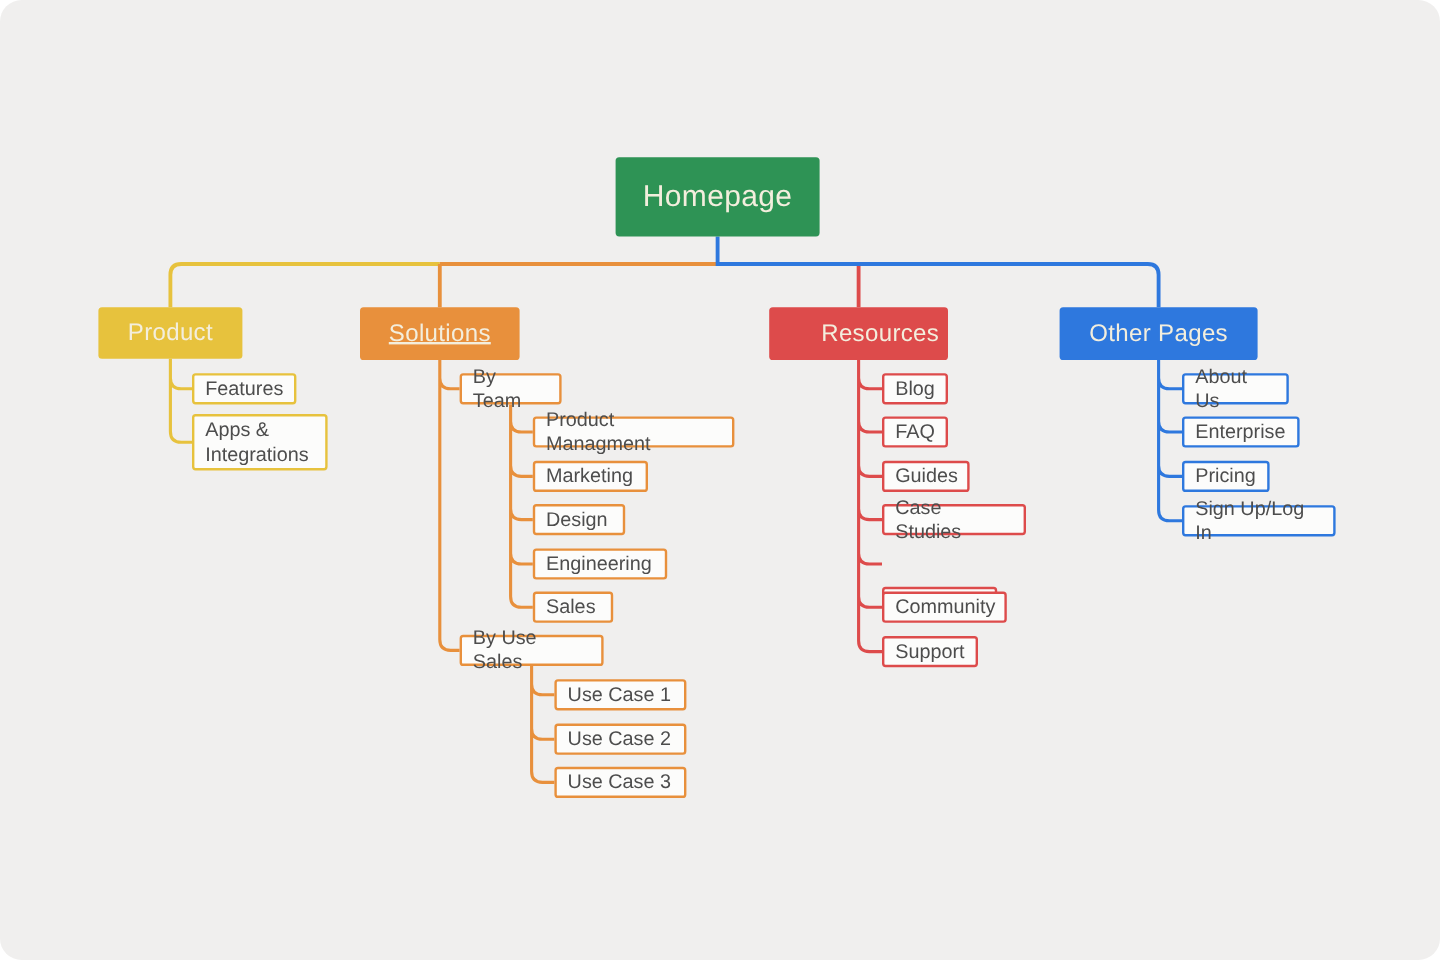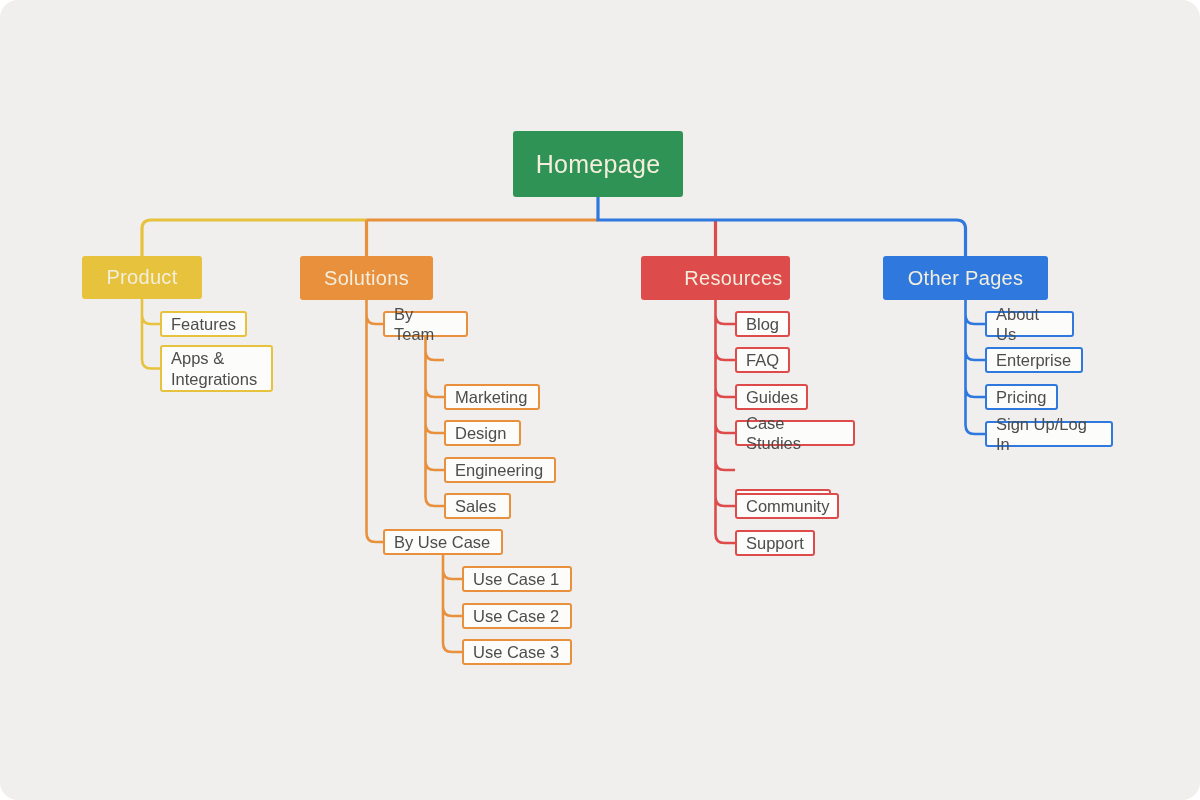--- a/index.html
+++ b/index.html
@@ -56,33 +56,34 @@
     <path style="stroke: var(--c-resources)" stroke-width="3.2" d="M715.5 220 V256"></path>
     <path style="stroke: var(--c-resources)" stroke-width="2.6" d="M715.5 300 V534 Q715.5 543 724.5 543 H735 M715.5 315 Q715.5 324 724.5 324 H735 M715.5 351 Q715.5 360 724.5 360 H735 M715.5 388 Q715.5 397 724.5 397 H735 M715.5 424 Q715.5 433 724.5 433 H735 M715.5 461 Q715.5 470 724.5 470 H735 M715.5 497 Q715.5 506 724.5 506 H735"></path>
 
     <path style="stroke: var(--c-other)" stroke-width="3.2" d="M598 197 V220 H956.5 Q965.5 220 965.5 229 V256"></path>
     <path style="stroke: var(--c-other)" stroke-width="2.6" d="M965.5 300 V425 Q965.5 434 974.5 434 H985 M965.5 315 Q965.5 324 974.5 324 H985 M965.5 351 Q965.5 360 974.5 360 H985 M965.5 388 Q965.5 397 974.5 397 H985"></path>
   </svg>
 
   <div class="node hdr root" style="left:513px; top:131px; width:170px; height:66px;">Homepage</div>
 
   <div class="node hdr product" style="left:82px; top:256px; width:120px; height:43px;">Product</div>
-  <div class="node hdr solutions" style="left:300px; top:256px; width:133px; height:44px;">Solutions</div>
+  <div class="node hdr solutions" style="left:300px; top:256px; width:133px; height:44px;text-decoration:underline;">Solutions</div>
   <div class="node hdr resources" style="left:641px; top:256px; width:149px; height:44px;">Resources</div>
   <div class="node hdr other" style="left:883px; top:256px; width:165px; height:44px;">Other Pages</div>
 
   <div class="node leaf product" style="left:160px; top:311px; width:87px; height:26px;">Features</div>
   <div class="node leaf product" style="left:160px; top:345px; width:113px; height:47px;">Apps &amp; Integrations</div>
 
   <div class="node leaf solutions" style="left:383px; top:311px; width:85px; height:26px;">By Team</div>
+  <div class="node leaf solutions" style="left:444px; top:347px; width:168px; height:26px;">Product Managment</div>
   <div class="node leaf solutions" style="left:444px; top:384px; width:96px; height:26px;">Marketing</div>
   <div class="node leaf solutions" style="left:444px; top:420px; width:77px; height:26px;text-align:right;">Design</div>
   <div class="node leaf solutions" style="left:444px; top:457px; width:112px; height:26px;">Engineering</div>
   <div class="node leaf solutions" style="left:444px; top:493px; width:67px; height:26px;">Sales</div>
-  <div class="node leaf solutions" style="left:383px; top:529px; width:120px; height:26px;">By Use Case</div>
+  <div class="node leaf solutions" style="left:383px; top:529px; width:120px; height:26px;">By Use Sales</div>
   <div class="node leaf solutions" style="left:462px; top:566px; width:110px; height:26px;">Use Case 1</div>
   <div class="node leaf solutions" style="left:462px; top:603px; width:110px; height:26px;">Use Case 2</div>
   <div class="node leaf solutions" style="left:462px; top:639px; width:110px; height:26px;">Use Case 3</div>
 
   <div class="node leaf resources" style="left:735px; top:311px; width:55px; height:26px;">Blog</div>
   <div class="node leaf resources" style="left:735px; top:347px; width:55px; height:26px;">FAQ</div>
   <div class="node leaf resources" style="left:735px; top:384px; width:73px; height:26px;">Guides</div>
   <div class="node leaf resources" style="left:735px; top:420px; width:120px; height:26px;">Case Studies</div>
   <div class="node leaf resources" style="left:735px; top:457px; width:96px; height:26px;margin-top:32px;">Templates</div>
   <div class="node leaf resources" style="left:735px; top:493px; width:104px; height:26px;">Community</div>

